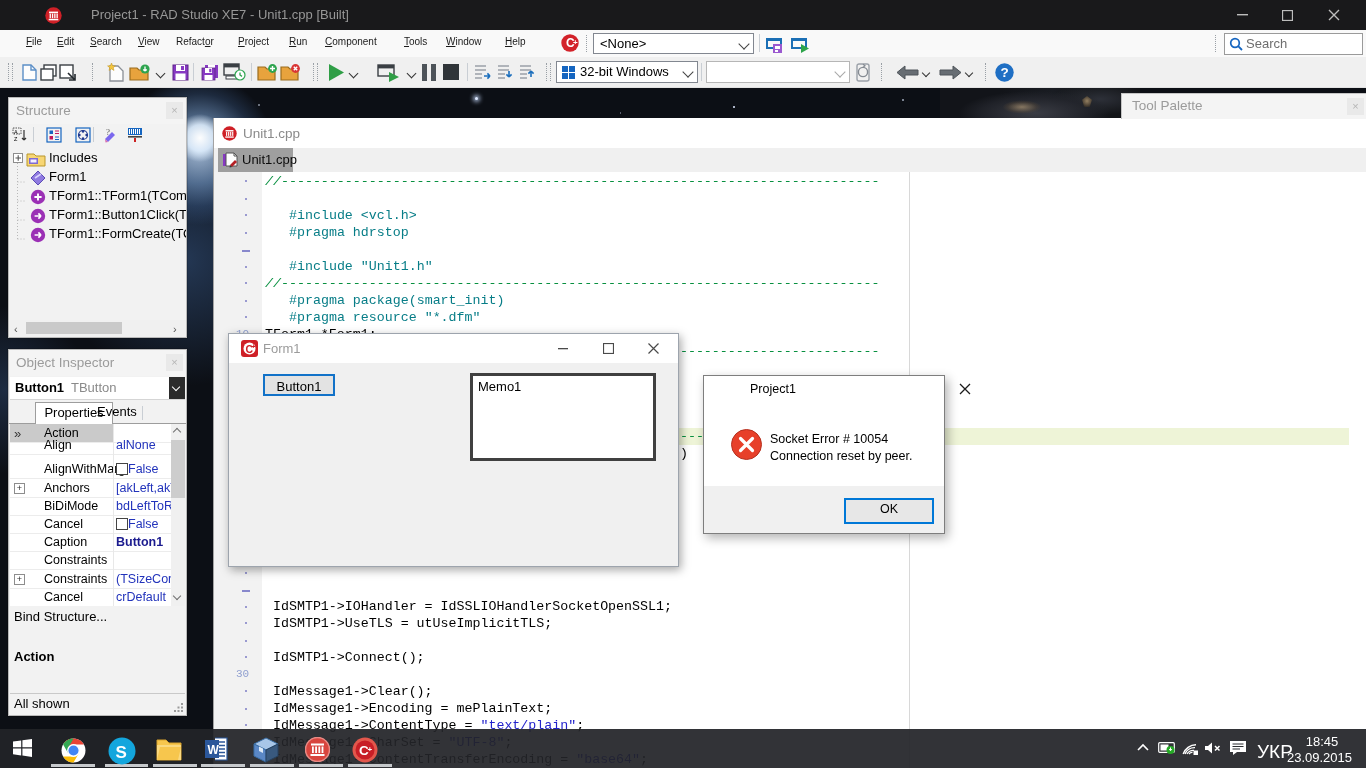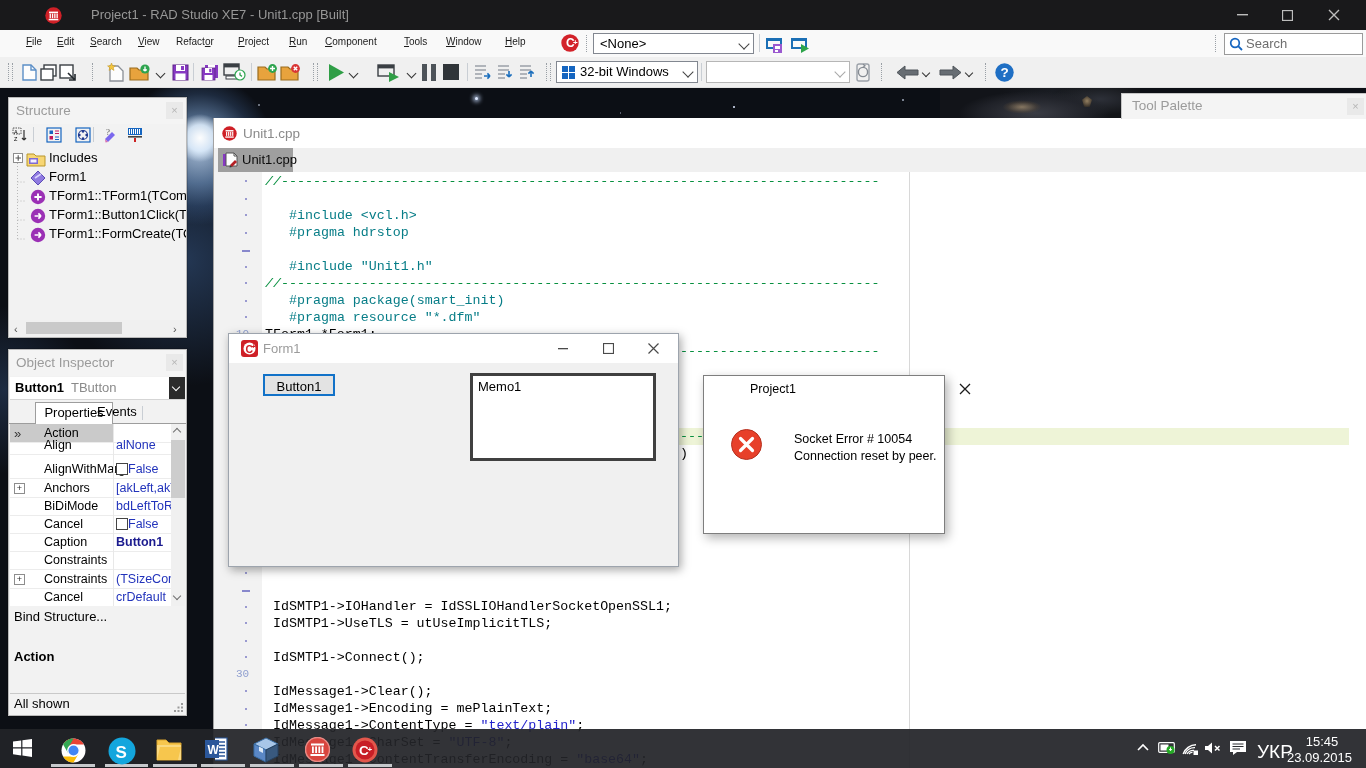--- a/index.html
+++ b/index.html
@@ -587,21 +587,24 @@
       <span>Project1</span>
     <svg class="abs" style="left:216px;top:7px" width="12" height="12">
         <path d="M1 1 L11 11 M11 1 L1 11" stroke="#1b1b1b" stroke-width="1.3"></path>
       </svg>
   </div>
   <svg class="abs" style="left:27px;top:53px" width="31" height="31">
       <circle cx="15.5" cy="15.5" r="15" fill="#e7402a"></circle>
       <circle cx="15.5" cy="15.5" r="15" fill="none" stroke="#b53120" stroke-width="1"></circle>
       <path d="M9.5 9.5 L21.5 21.5 M21.5 9.5 L9.5 21.5" stroke="#fff" stroke-width="3.2" stroke-linecap="round"></path>
     </svg>
-  <div class="abs" style="left:66px;top:55px;font-size:12.5px;color:#000;line-height:17px;margin-left:24px;">Socket Error # 10054<br>Connection reset by peer.</div>
+  <div class="abs" style="left:66px;top:55px;font-size:12.5px;color:#000;line-height:17px;">Socket Error # 10054<br>Connection reset by peer.</div>
+  <div class="foot">
+      <div id="okbtn">OK</div>
+    </div>
 </div>
 
 <div id="taskbar" class="abs">
   <div class="runline" style="left:51px;width:44px"></div>
   <div class="runline" style="left:105px;width:43px"></div>
   <div class="runline" style="left:153px;width:44px"></div>
   <div class="runline" style="left:201px;width:44px"></div>
   <div class="runline" style="left:250px;width:44px"></div>
   <div class="runline" style="left:299px;width:44px"></div>
   <div class="runline" style="left:348px;width:44px"></div>
@@ -691,16 +694,16 @@
         <path d="M11 5 L15.5 9.5 M15.5 5 L11 9.5" stroke="#fff" stroke-width="1.5"></path>
       </svg>
     <svg class="abs" style="left:-137px;top:11px" width="18" height="16" viewBox="0 0 18 16">
         <rect x="1" y="1" width="16" height="11" fill="#fff"></rect>
         <path d="M4 12 L4 15 L8 12 Z" fill="#fff"></path>
         <g stroke="#2b2d30" stroke-width="1.2">
           <path d="M3.5 4 H14.5 M3.5 6.5 H14.5 M3.5 9 H11"></path>
         </g>
       </svg>
     <div class="abs" style="left:-109px;top:12px;font-size:19px;color:#fff">УКР</div>
-    <div class="abs" style="left:-76px;top:5px;font-size:13px;color:#fff;width:64px;text-align:center">15:45</div>
+    <div class="abs" style="left:-76px;top:5px;font-size:13px;color:#fff;width:64px;text-align:center">18:45</div>
     <div class="abs" style="left:-80px;top:21px;font-size:13px;color:#fff;width:66px;text-align:right">23.09.2015</div>
   </div>
 </div>
 
 </body></html>

